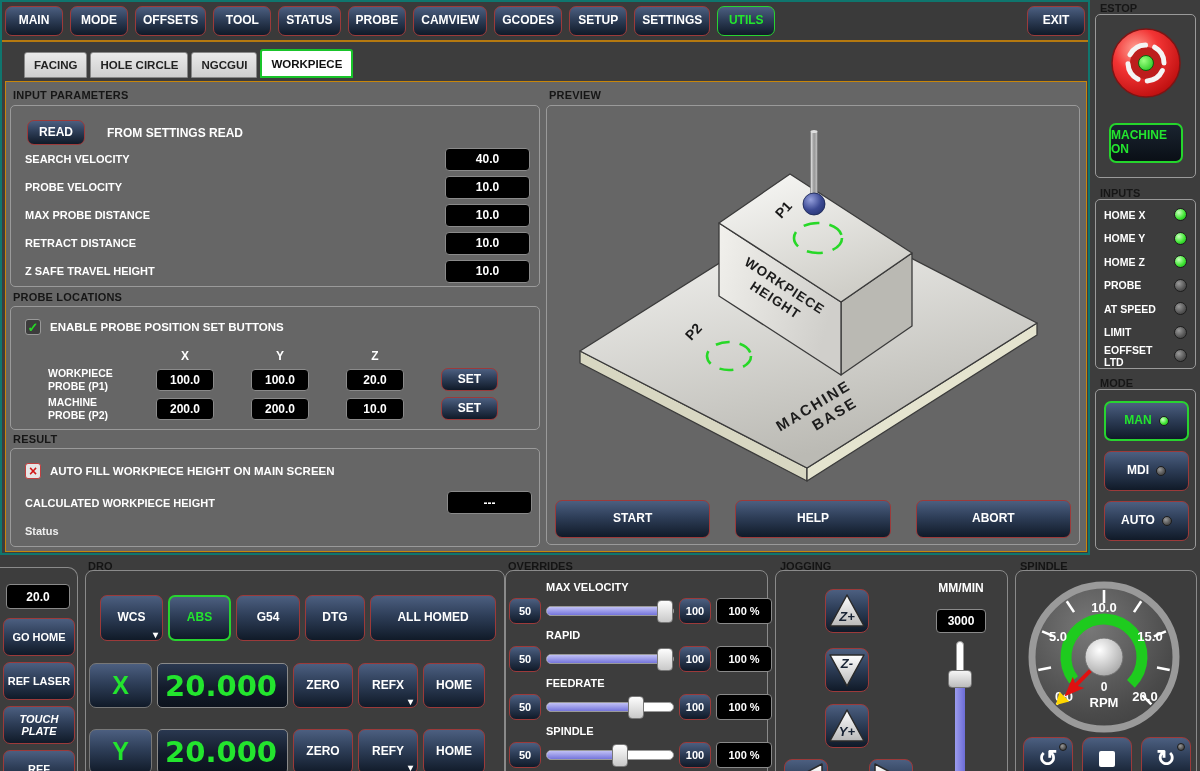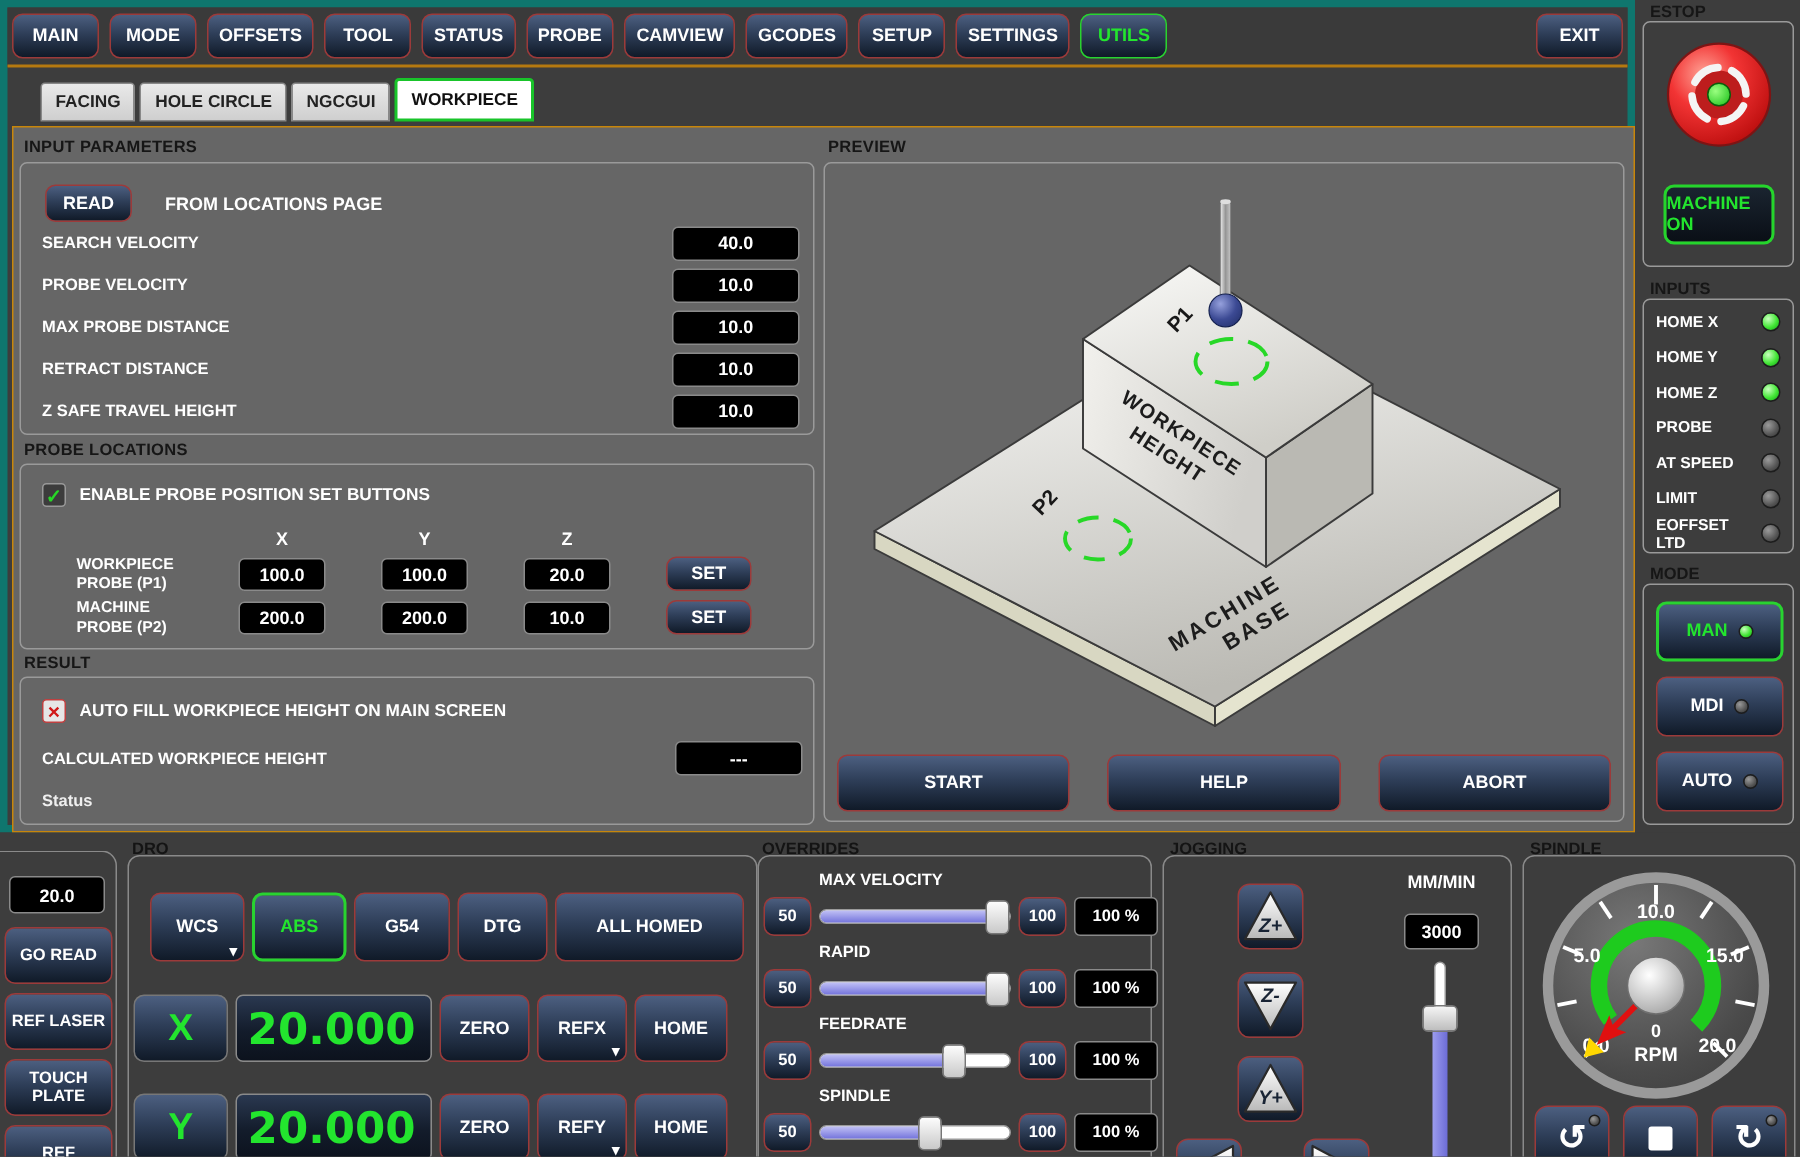--- a/index.html
+++ b/index.html
@@ -26,21 +26,21 @@
   }
   .glabel { font-size:11px; font-weight:bold; color:#161616; letter-spacing:.2px; }
   .gbox  { position:absolute; border:1px solid #9a9a9a; border-radius:5px; }
   .wlabel { font-weight:bold; font-size:11px; color:#fff; }
   .led { width:13px; height:13px; border-radius:50%; border:1px solid #1d1d1d; flex:none; }
   .led.on  { background: radial-gradient(circle at 35% 32%, #c9ffbe 0%, #43e636 55%, #0f9e14 100%); }
   .led.off { background: radial-gradient(circle at 35% 32%, #9a9a9a 0%, #555 60%, #333 100%); }
   .dd { position:absolute; right:4px; bottom:0px; font-size:10px; color:#fff; line-height:1; }
 
   
-  #main-window { left:0; top:0; width:1090px; height:555px; border:5px solid #0f766e; background:#3d3d3d; }
+  #main-window { left:0; top:0; width:1090px; height:555px; border:2px solid #0f766e; background:#3d3d3d; }
   #menubar { left:0; top:0; right:0; height:40px; background:#3a3a3a; border-bottom:2px solid #b5790f;
              display:flex; align-items:center; gap:7px; padding:0 3px; }
   .mbtn { min-width:58px; height:30px; padding:0 7px; }
   .mspacer { flex:1; }
   #tabbar { left:2px; top:45px; height:31px; display:flex; gap:3px; align-items:flex-end;margin-left:20px; }
   .tab { height:26px; padding:0 9px; display:flex; align-items:center;
          background:linear-gradient(180deg,#e9e9e9,#cfcfcf); color:#222;
          border:1px solid #888; border-radius:3px 3px 0 0; font-size:11.5px; font-weight:600; }
   .tab.active { height:29px; background:#fff; border:2px solid #19c42a; color:#101010; }
 
@@ -149,21 +149,21 @@
   </div>
 
   <div class="abs" id="utility">
 
     <div class="abs" id="left-pane">
 
       <div class="glabel abs" style="left:3px; top:3px;">INPUT PARAMETERS</div>
       <div class="gbox" style="left:0; top:19px; width:530px; height:182px;">
         <div class="abs" style="left:16px; top:14px; display:flex; align-items:center; gap:22px;">
           <div class="btn" style="width:58px; height:25px;">READ</div>
-          <div class="wlabel" style="font-size:12px;">FROM LOCATIONS PAGE</div>
+          <div class="wlabel" style="font-size:12px;">FROM SETTINGS READ</div>
         </div>
         <div class="param-row" style="top:41px;">
           <span class="wlabel">SEARCH VELOCITY</span>
           <div class="field pfield">40.0</div>
         </div>
         <div class="param-row" style="top:69px;">
           <span class="wlabel">PROBE VELOCITY</span>
           <div class="field pfield">10.0</div>
         </div>
         <div class="param-row" style="top:97px;">
@@ -368,23 +368,23 @@
       <span>AUTO</span>
         <span class="led off"></span>
     </div>
   </div>
 </div>
 
 <div class="abs" id="bottom">
 
   <div class="abs" id="left-quick">
     <div class="field abs" style="left:6px; top:16px; width:64px; height:25px;">20.0</div>
-    <div class="btn lq-btn" style="top:50px;">GO READ</div>
+    <div class="btn lq-btn" style="top:50px;">GO HOME</div>
     <div class="btn lq-btn" style="top:94px;">REF LASER</div>
-    <div class="btn lq-btn" style="top:138px;">TOUCH PLATE</div>
+    <div class="btn lq-btn" style="top:138px;font-style:italic;">TOUCH PLATE</div>
     <div class="btn lq-btn" style="top:182px;">REF</div>
   </div>
 
   <div class="bot-label" style="left:88px; top:5px;">DRO</div>
   <div class="dark-gbox" style="left:85px; top:15px; width:420px; height:210px;">
     <div class="dro-row" style="top:24px; height:46px;padding-left:11px;">
       <div class="btn" style="width:63px; position:relative;">
         <span>WCS</span>
           <span class="dd">▾</span>
       </div>

